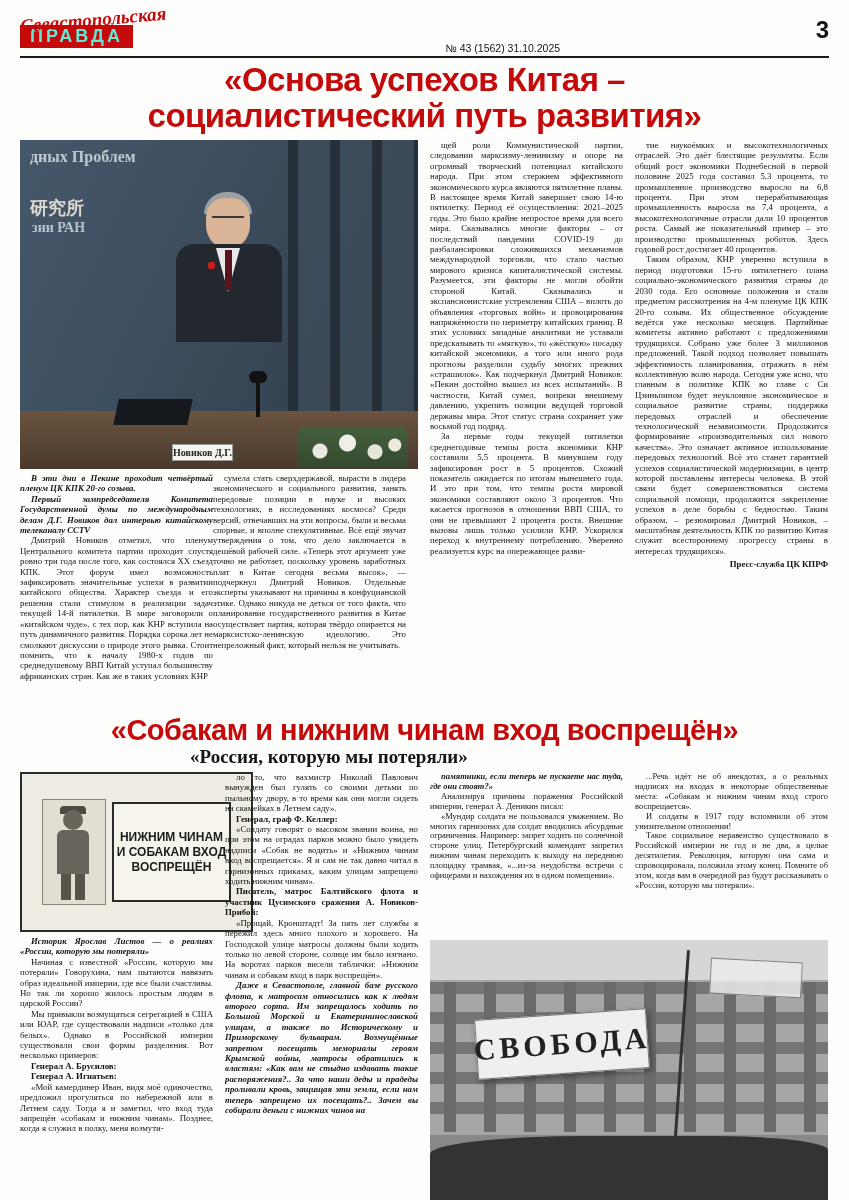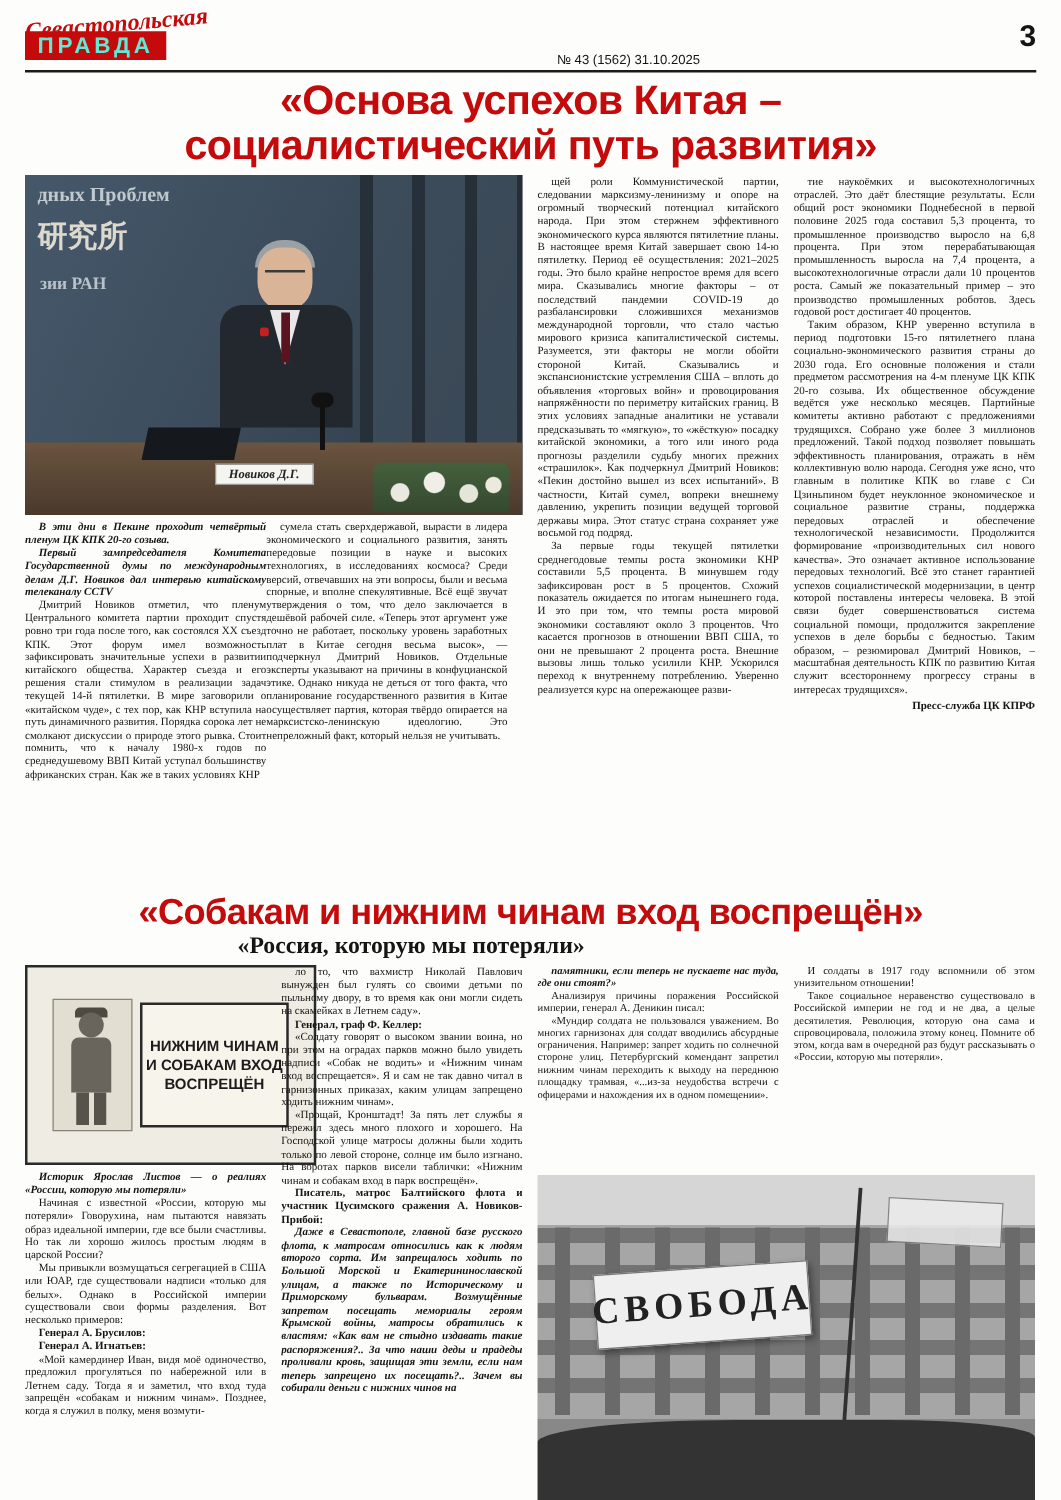--- a/index.html
+++ b/index.html
@@ -25,38 +25,38 @@
   .a1-left-cols{display:flex;margin-top:4px;height:288px;overflow:hidden;}
   .colw{width:193px;flex:none;}
   .coltext{font-size:8.8px;line-height:10.4px;text-align:justify;overflow:hidden;}
   .tallcol{height:566px;}
   .para{margin:0;text-indent:11px;}
   .para.bold{font-weight:bold;}
   .para.bolditalic{font-weight:bold;font-style:italic;}
   .para.byline{font-weight:bold;text-align:right;text-indent:0;margin-top:3px;}
 
   
-  .photo1{width:398px;height:272px;position:relative;overflow:hidden;background:linear-gradient(115deg,#45586a 0%,#3c4c5c 45%,#2e3a46 100%);}
+  .photo1{width:398px;height:329px;position:relative;overflow:hidden;background:linear-gradient(115deg,#45586a 0%,#3c4c5c 45%,#2e3a46 100%);}
   .p1-stripes{position:absolute;right:0;top:0;width:130px;height:100%;background:repeating-linear-gradient(90deg,#222a32 0 10px,#3d4c5a 10px 42px);opacity:.8;}
   .p1-t1{position:absolute;left:10px;top:8px;color:#d7dde2;font-size:16px;font-weight:bold;opacity:.85;}
-  .p1-t2{position:absolute;left:10px;top:33px;color:#eee8da;font-size:24px;font-weight:bold;opacity:.9;}
+  .p1-t2{position:absolute;left:10px;top:56px;color:#eee8da;font-size:18px;font-weight:bold;opacity:.9;}
   .p1-t3{position:absolute;left:12px;top:80px;color:#d7dde2;font-size:14px;font-weight:bold;opacity:.8;}
   .p1-person{position:absolute;left:150px;top:52px;width:120px;height:150px;}
   .p1-hair{position:absolute;left:34px;top:0;width:48px;height:22px;background:#9aa0a4;border-radius:22px 22px 0 0;}
   .p1-head{position:absolute;left:36px;top:6px;width:44px;height:50px;background:#d9b496;border-radius:40% 40% 45% 45%;}
   .p1-glasses{position:absolute;left:42px;top:24px;width:32px;height:7px;border-top:2px solid #3a3a3a;}
   .p1-body{position:absolute;left:6px;top:52px;width:106px;height:98px;background:#23282e;border-radius:18px 18px 0 0;}
   .p1-shirt{position:absolute;left:46px;top:56px;width:24px;height:44px;background:#e8e8e8;clip-path:polygon(0 0,100% 0,50% 100%);}
   .p1-tie{position:absolute;left:55px;top:58px;width:7px;height:40px;background:#5a1420;}
   .p1-pin{position:absolute;left:38px;top:70px;width:7px;height:7px;background:#c42020;border-radius:2px;}
   .p1-desk{position:absolute;left:0;bottom:0;width:100%;height:58px;background:linear-gradient(#6b5440,#4a392b);}
   .p1-laptop{position:absolute;left:96px;bottom:44px;width:74px;height:26px;background:#15181c;transform:skewX(-12deg);}
   .p1-mic{position:absolute;left:236px;bottom:52px;width:4px;height:38px;background:#111;}
   .p1-michead{position:absolute;left:229px;bottom:86px;width:18px;height:12px;background:#111;border-radius:6px;}
-  .p1-plate{position:absolute;left:152px;bottom:24px;background:#f5f5f0;color:#222;font-size:10px;font-weight:bold;padding:2px 10px;border:1px solid #999;font-style:italic;}
+  .p1-plate{position:absolute;left:152px;bottom:8px;background:#f5f5f0;color:#222;font-size:10px;font-weight:bold;padding:2px 0;border:1px solid #999;}
   .p1-flowers{position:absolute;right:10px;bottom:2px;width:110px;height:40px;background:radial-gradient(circle at 20% 60%,#e9e9e2 0 7px,transparent 8px),radial-gradient(circle at 45% 40%,#efefe8 0 8px,transparent 9px),radial-gradient(circle at 70% 62%,#e4e6da 0 7px,transparent 8px),radial-gradient(circle at 88% 45%,#eceadf 0 6px,transparent 7px),linear-gradient(#44603c,#35492f);border-radius:8px 8px 0 0;}
 
   
   .a2-body{display:flex;gap:12px;height:432px;overflow:hidden;margin-top:4px;}
   .a2-col1{width:193px;flex:none;}
   .a2-col2{width:193px;flex:none;}
   .a2-right{width:398px;flex:none;display:flex;flex-direction:column;}
   .a2-right-cols{display:flex;gap:12px;height:164px;overflow:hidden;}
   .a2-small{font-size:8.5px;line-height:9.9px;}
 
@@ -172,33 +172,34 @@
           <p class="para bold">Генерал А. Брусилов:</p>
           <p class="para bold">Генерал А. Игнатьев:</p>
           <p class="para body">«Мой камердинер Иван, видя моё одиночество, предложил прогуляться по набережной или в Летнем саду. Тогда я и заметил, что вход туда запрещён «собакам и нижним чинам». Позднее, когда я служил в полку, меня возмути-</p>
         </div>
     </div>
 
     <div class="a2-col2 coltext">
         <p class="para body">ло то, что вахмистр Николай Павлович вынужден был гулять со своими детьми по пыльному двору, в то время как они могли сидеть на скамейках в Летнем саду».</p>
         <p class="para bold">Генерал, граф Ф. Келлер:</p>
         <p class="para body">«Солдату говорят о высоком звании воина, но при этом на оградах парков можно было увидеть надписи «Собак не водить» и «Нижним чинам вход воспрещается». Я и сам не так давно читал в гарнизонных приказах, каким улицам запрещено ходить нижним чинам».</p>
+        <p class="para bold">Писатель, матрос Балтийского флота и участник Цусимского сражения А. Новиков-Прибой:</p>
         <p class="para body">«Прощай, Кронштадт! За пять лет службы я пережил здесь много плохого и хорошего. На Господской улице матросы должны были ходить только по левой стороне, солнце им было изгнано. На воротах парков висели таблички: «Нижним чинам и собакам вход в парк воспрещён».</p>
-        <p class="para bold">Писатель, матрос Балтийского флота и участник Цусимского сражения А. Новиков-Прибой:</p>
         <p class="para bolditalic">Даже в Севастополе, главной базе русского флота, к матросам относились как к людям второго сорта. Им запрещалось ходить по Большой Морской и Екатерининославской улицам, а также по Историческому и Приморскому бульварам. Возмущённые запретом посещать мемориалы героям Крымской войны, матросы обратились к властям: «Как вам не стыдно издавать такие распоряжения?.. За что наши деды и прадеды проливали кровь, защищая эти земли, если нам теперь запрещено их посещать?.. Зачем вы собирали деньги с нижних чинов на</p>
       </div>
 
     <div class="a2-right">
       <div class="a2-right-cols">
         <div class="colw coltext a2-small">
             <p class="para bolditalic">памятники, если теперь не пускаете нас туда, где они стоят?»</p>
             <p class="para body">Анализируя причины поражения Российской империи, генерал А. Деникин писал:</p>
             <p class="para body">«Мундир солдата не пользовался уважением. Во многих гарнизонах для солдат вводились абсурдные ограничения. Например: запрет ходить по солнечной стороне улиц. Петербургский комендант запретил нижним чинам переходить к выходу на переднюю площадку трамвая, «...из-за неудобства встречи с офицерами и нахождения их в одном помещении».</p>
           </div>
         <div class="colw coltext a2-small">
+            <p class="para body">...Речь идёт не об анекдотах, а о реальных надписях на входах в некоторые общественные места: «Собакам и нижним чинам вход строго воспрещается».</p>
             <p class="para body">И солдаты в 1917 году вспомнили об этом унизительном отношении!</p>
             <p class="para body">Такое социальное неравенство существовало в Российской империи не год и не два, а целые десятилетия. Революция, которую она сама и спровоцировала, положила этому конец. Помните об этом, когда вам в очередной раз будут рассказывать о «России, которую мы потеряли».</p>
           </div>
       </div>
 
       <div class="photo2">
         <div class="p2-windows"></div>
         <div class="p2-pole"></div>
         <div class="p2-banner2"></div>
         <div class="p2-banner">СВОБОДА</div>

